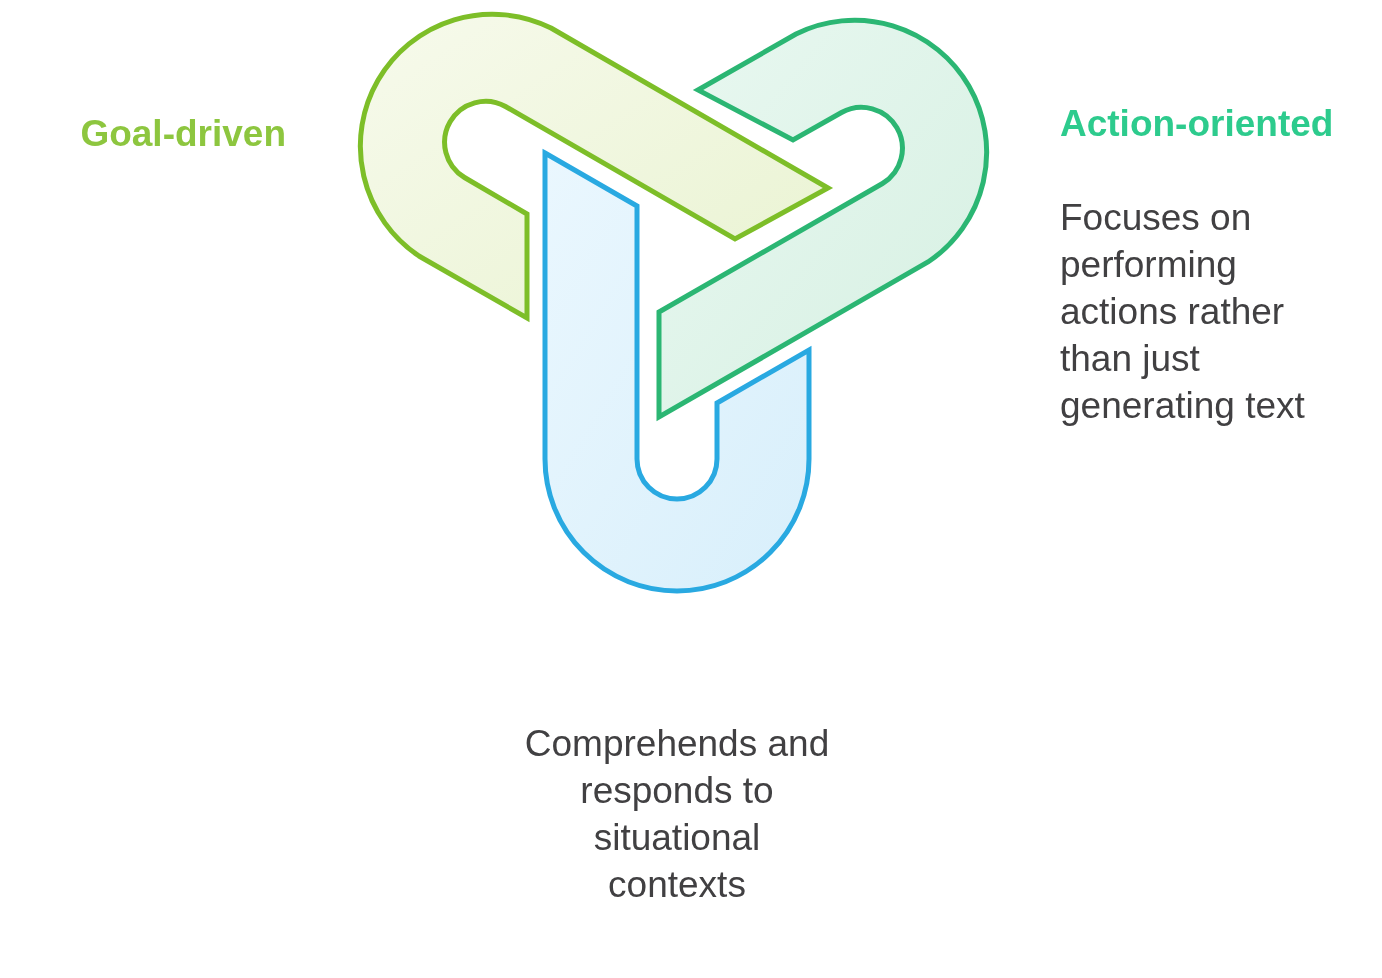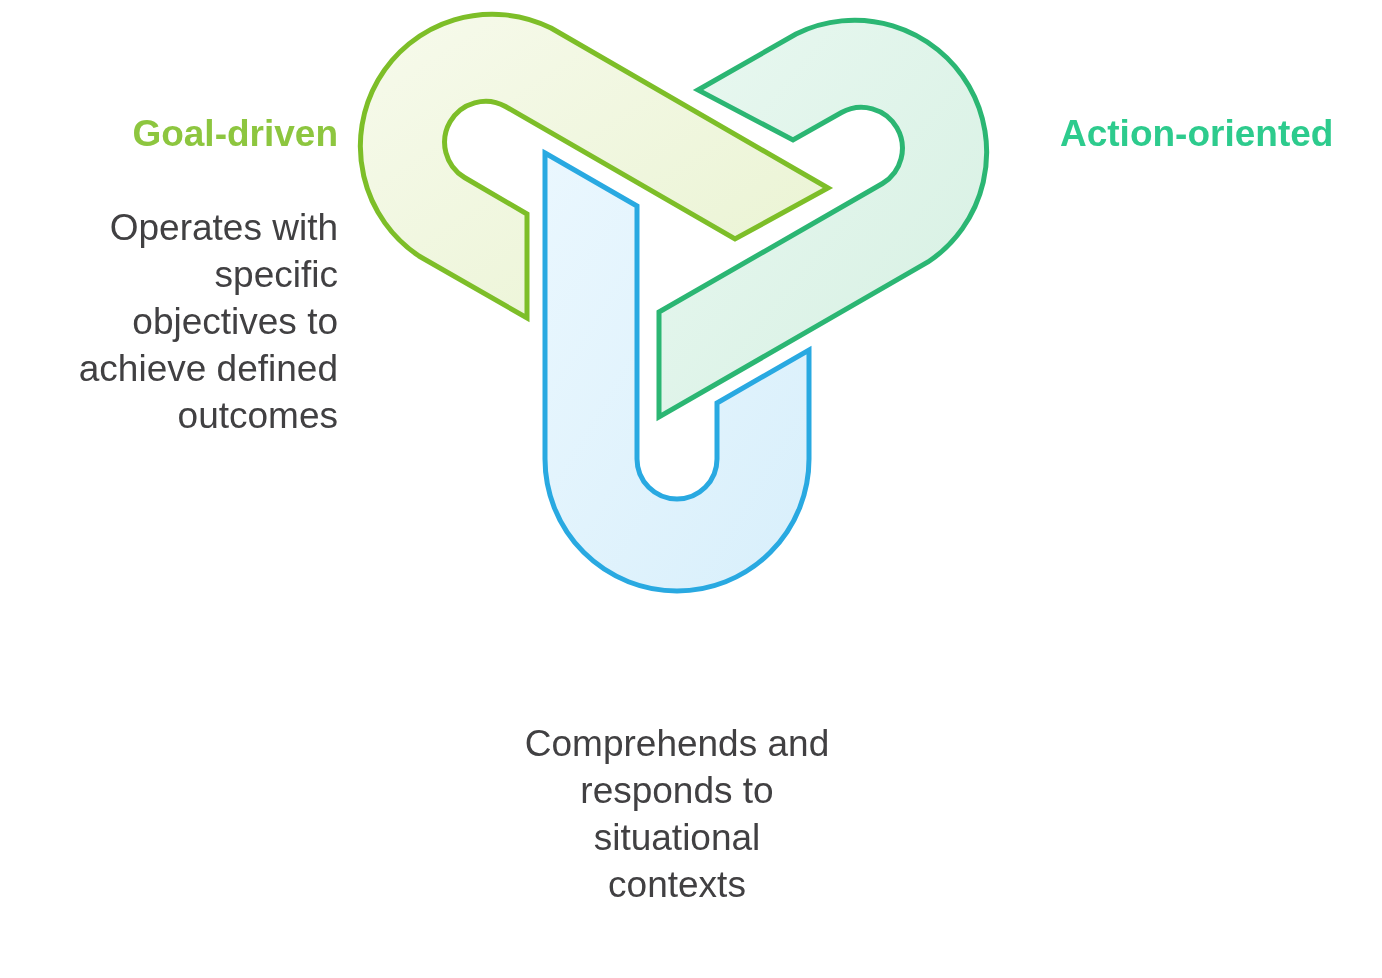--- a/index.html
+++ b/index.html
@@ -22,22 +22,22 @@
     white-space: pre-line;
   }
   .panel .heading {
     font-weight: bold;
     white-space: pre-line;
   }
   .panel .body-text {
     font-weight: normal;
     white-space: pre-line;
   }
-  .panel-left  { top: 63px; right: 1044px; text-align: right; }
-  .panel-right { top: 63px; left: 1060px; text-align: left; }
+  .panel-left  { top: 63px; right: 1096px; text-align: left; }
+  .panel-right { top: 53px; left: 1060px; text-align: left; }
   .panel-bottom {
     top: 649px; left: 677px;
     transform: translateX(-50%);
     text-align: center;
   }
   .panel-bottom .body-text { margin-top: 24px; }
   .heading-lime  { color: #8DC63F; }
   .heading-green { color: #2DCB8D; }
   .heading-blue  { color: #29ABE2; }
 
@@ -94,29 +94,29 @@
              L 717,403
              L 809,350
              L 809,459
              A 132,132 0 0 1 545,459
              Z"></path>
   </svg>
 </div>
 
 <div class="panel panel-left">
   <div class="heading heading-lime">Goal-driven</div>
-  <div class="body-text">Operates with
-specific
-objectives to
-achieve defined
-outcomes</div>
 </div>
 
 <div class="panel panel-right">
   <div class="heading heading-green">Action-oriented</div>
+  <div class="body-text">Focuses on
+performing
+actions rather
+than just
+generating text</div>
 </div>
 
 <div class="panel panel-bottom">
   <div class="body-text">Comprehends and
 responds to
 situational
 contexts</div>
 </div>
 
 </body></html>

